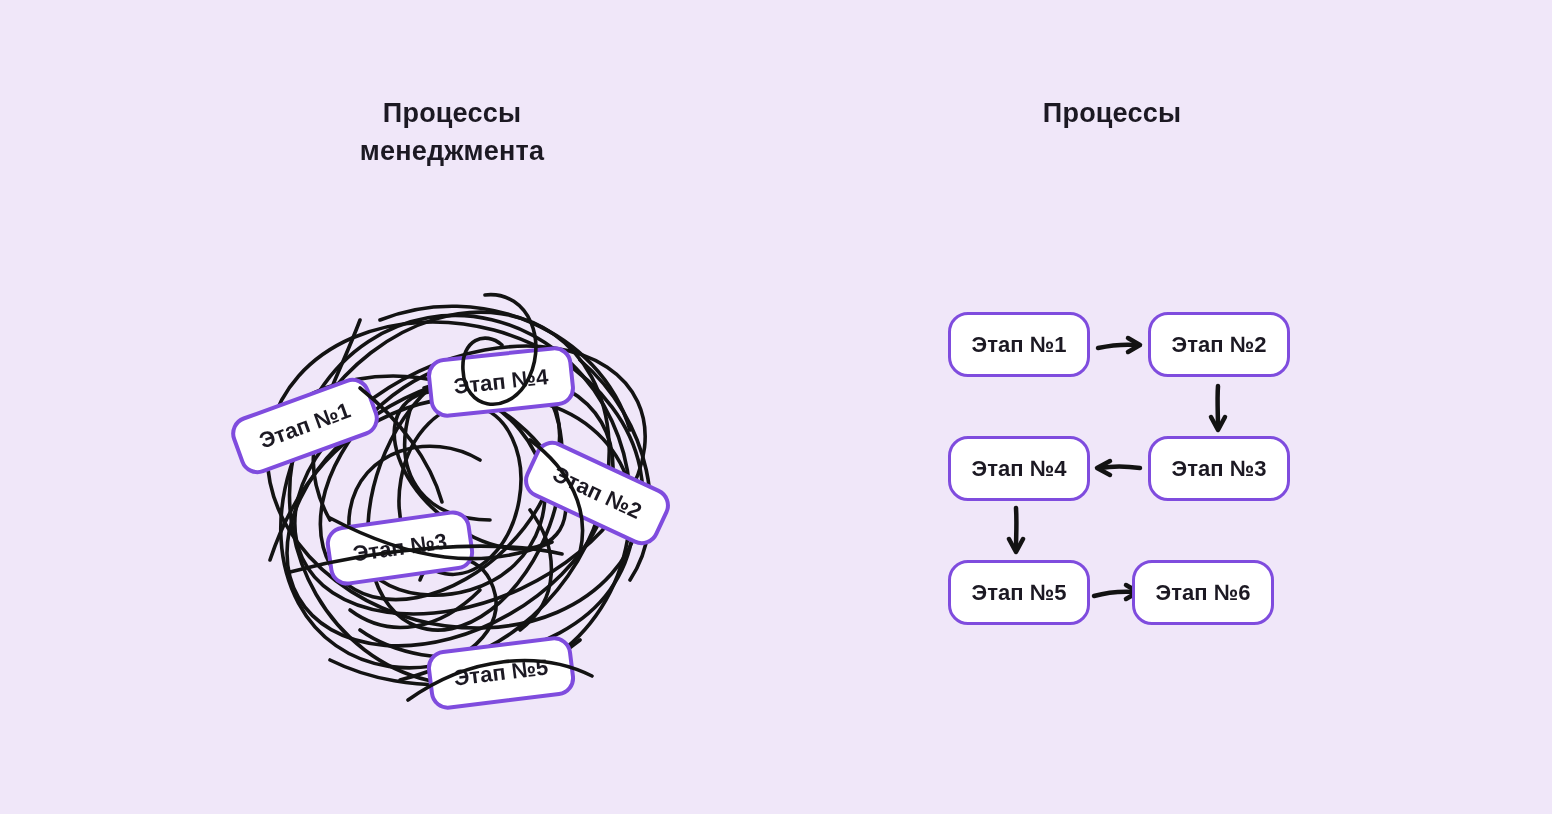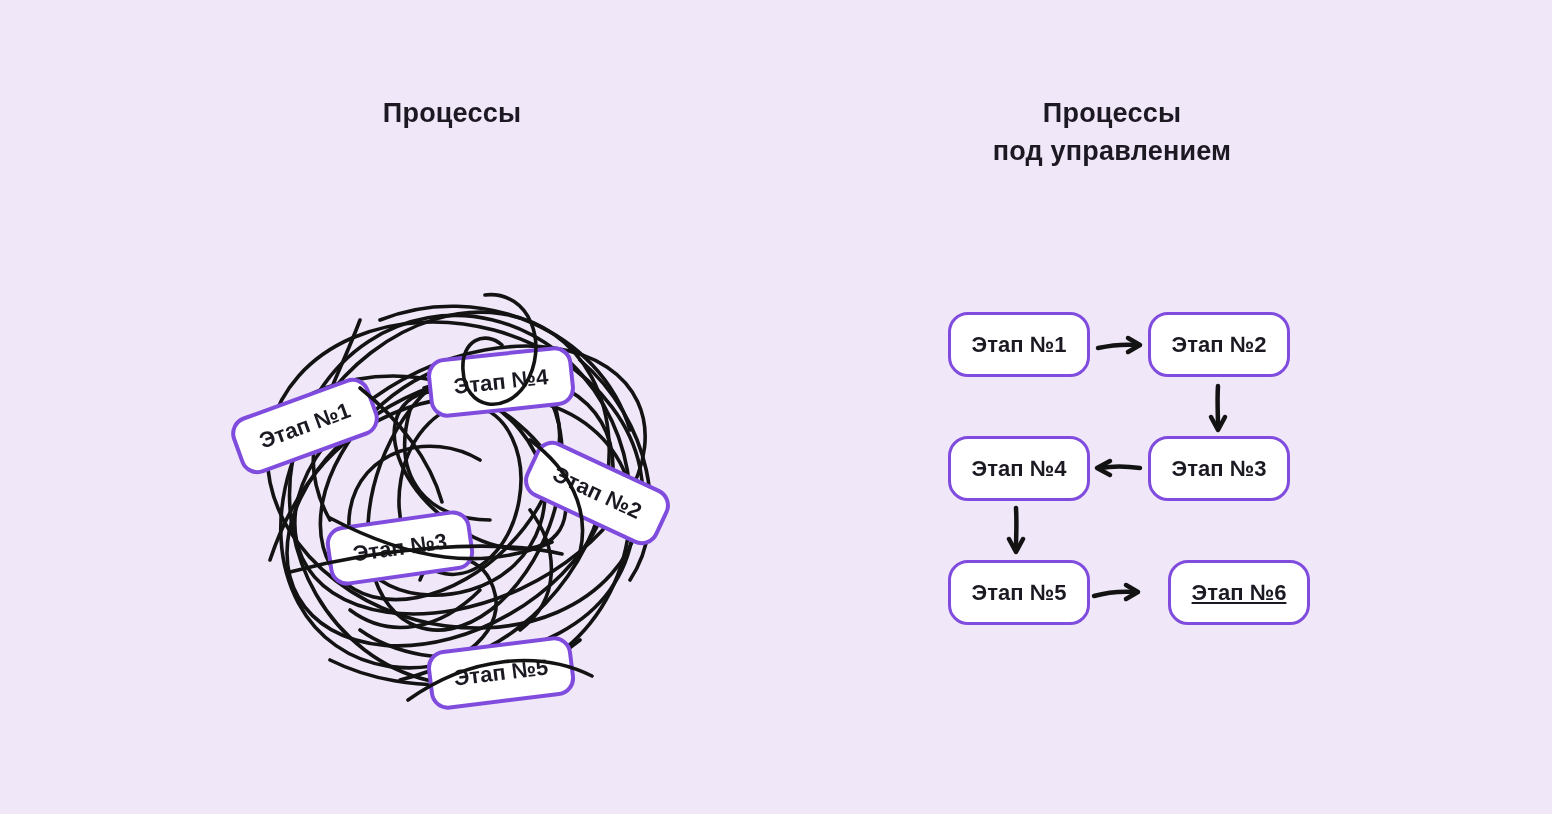--- a/index.html
+++ b/index.html
@@ -28,37 +28,37 @@
   .tag4{left:428px;top:352px;transform:rotate(-6deg);}
   .tag2{left:524px;top:463px;transform:rotate(25deg);}
   .tag3{left:327px;top:518px;transform:rotate(-8deg);}
   .tag5{left:428px;top:643px;transform:rotate(-7deg);}
 
   .flow-box{position:absolute;z-index:4;width:142px;height:65px;background:var(--card-fill);
     border:3.5px solid var(--card-border);border-radius:20px;display:flex;align-items:center;justify-content:center;
     font-weight:700;font-size:22px;color:var(--ink);white-space:nowrap;}
   .b1{left:948px;top:312px;} .b2{left:1148px;top:312px;}
   .b3{left:1148px;top:436px;} .b4{left:948px;top:436px;}
-  .b5{left:948px;top:560px;}  .b6{left:1168px;top:560px;text-decoration:underline;}
+  .b5{left:948px;top:560px;}  .b6{left:1132px;top:560px;}
 
   .arrows-svg{left:940px;top:300px;z-index:3;}
   .arrows-svg path{fill:none;stroke:var(--scribble);stroke-width:4.5;stroke-linecap:round;stroke-linejoin:round;}
 </style>
 </head>
 <body>
 
 <div class="canvas">
 
   <div class="panel-title title-left">
     <div>Процессы</div>
+    <div>менеджмента</div>
   </div>
 
   <div class="panel-title title-right">
     <div>Процессы</div>
-    <div>под управлением</div>
   </div>
 
   <svg class="layer scribble-svg" width="470" height="470" viewBox="0 0 470 470">
     <ellipse cx="225" cy="215" rx="190" ry="150" transform="rotate(15 225 215)"></ellipse>
     <ellipse cx="230" cy="240" rx="170" ry="185" transform="rotate(-10 230 240)"></ellipse>
     <ellipse cx="215" cy="230" rx="150" ry="190" transform="rotate(35 215 230)"></ellipse>
     <ellipse cx="240" cy="220" rx="185" ry="120" transform="rotate(-25 240 220)"></ellipse>
     <ellipse cx="220" cy="250" rx="120" ry="175" transform="rotate(60 220 250)"></ellipse>
     <ellipse cx="235" cy="235" rx="90" ry="140" transform="rotate(20 235 235)"></ellipse>
     <ellipse cx="210" cy="220" rx="140" ry="95" transform="rotate(-45 210 220)"></ellipse>

